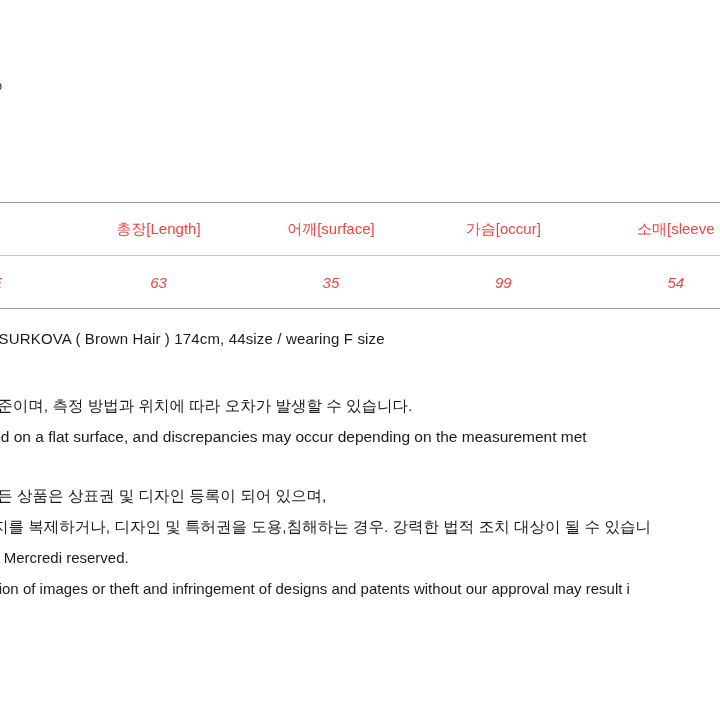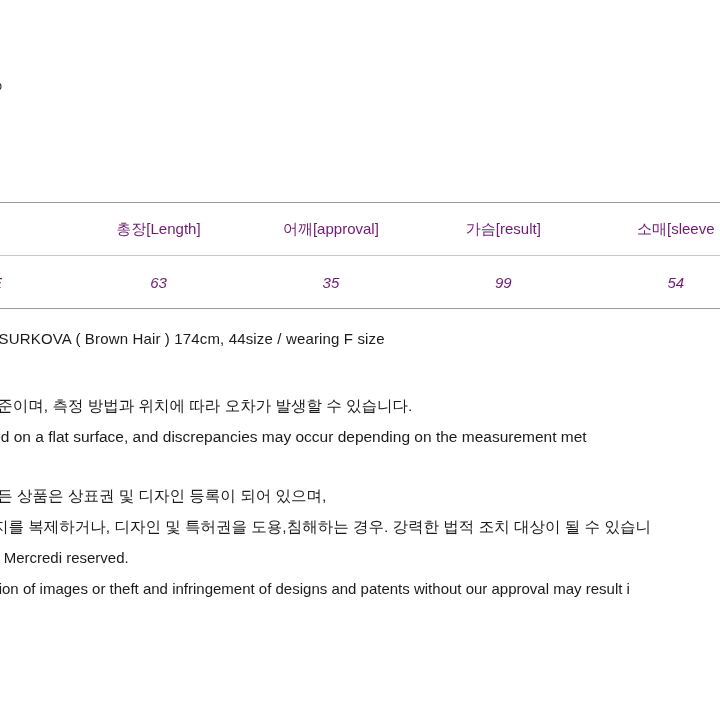--- a/index.html
+++ b/index.html
@@ -51,21 +51,21 @@
     width: 800px;
     border-collapse: collapse;
     table-layout: fixed;
   }
   .size-table th,
   .size-table td {
     border-top: 1px solid #9a9a9a;
     border-bottom: 1px solid #9a9a9a;
     font-weight: normal;
     font-size: 15px;
-    color: #701a75;
+    color: #ef4444;
     height: 52px;
     vertical-align: middle;
     padding: 0;
   }
   .size-table thead th {
     border-bottom: 1px solid #c9c9c9;
   }
   .size-table .col-label {
     width: 110px;
     text-align: left;
@@ -118,22 +118,22 @@
 <div class="page">
   <div class="doc">
 
     <div class="composition-line">100%</div>
 
     <table class="size-table">
       <thead>
         <tr>
           <th class="col-label">(cm)</th>
           <th class="col-val">총장[Length]</th>
-          <th class="col-val">어깨[approval]</th>
-          <th class="col-val">가슴[result]</th>
+          <th class="col-val">어깨[surface]</th>
+          <th class="col-val">가슴[occur]</th>
           <th class="col-val">소매[sleeve</th>
         </tr>
       </thead>
       <tbody>
         <tr>
           <td class="col-label">FREE</td>
           <td class="col-val">63</td>
           <td class="col-val">35</td>
           <td class="col-val">99</td>
           <td class="col-val">54</td>

